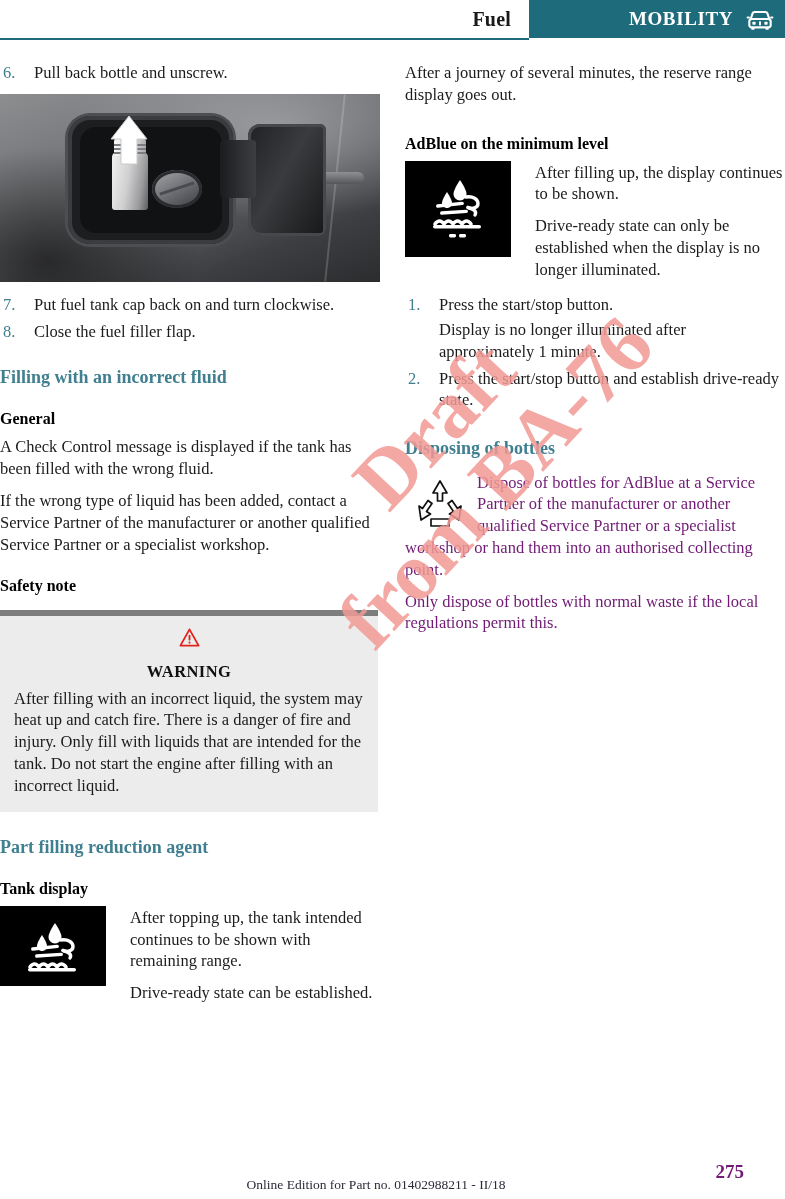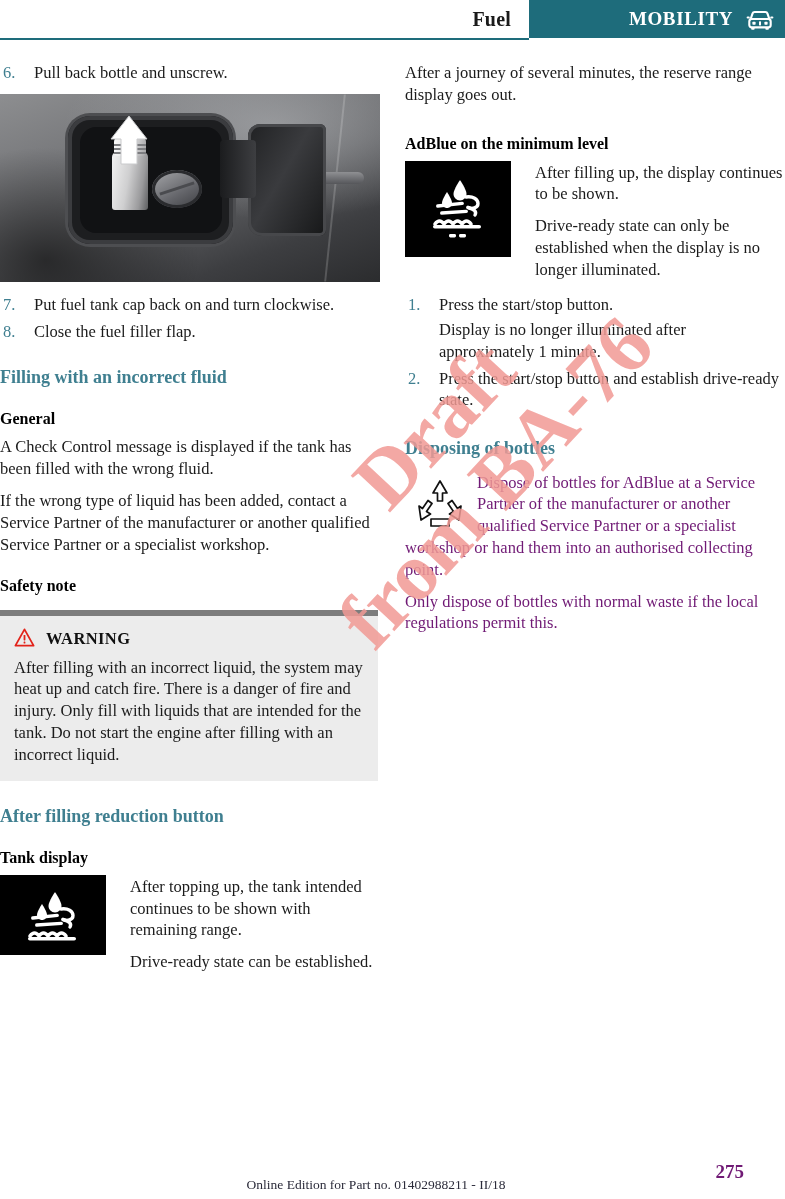--- a/index.html
+++ b/index.html
@@ -225,20 +225,21 @@
     background: #ececec;
     border-top: 6px solid #7d7d7d;
     padding: 12px 14px 16px 14px;
     margin: 14px 0 8px 0;
   }
   .warn-title-row {
     display: flex;
     align-items: center;
     gap: 11px;
     margin-bottom: 6px;
+    flex-direction: column;
   }
   .warn-title {
     font-size: 16.5px;
     font-weight: bold;
     letter-spacing: 0.4px;
     color: #111;
   }
   .warn-body {
     font-size: 16.5px;
     line-height: 1.32;
@@ -415,21 +416,21 @@
             <path d="M10.5 1.4 L19.6 17.6 L1.4 17.6 Z" fill="none" stroke="#e2231a" stroke-width="1.8" stroke-linejoin="round"></path>
             <rect x="9.6" y="7" width="1.8" height="5.4" rx="0.6" fill="#e2231a"></rect>
             <rect x="9.6" y="13.6" width="1.8" height="1.9" rx="0.6" fill="#e2231a"></rect>
           </svg>
         </span>
         <span class="warn-title">WARNING</span>
       </div>
       <div class="warn-body">After filling with an incorrect liquid, the system may heat up and catch fire. There is a danger of fire and injury. Only fill with liquids that are intended for the tank. Do not start the engine after filling with an incorrect liquid.</div>
     </div>
 
-    <h1 class="h1">After filling reduction button</h1>
+    <h1 class="h1">Part filling reduction agent</h1>
 
     <h2 class="h2">Tank display</h2>
 
     <div class="iconblock">
       <div class="disp-icon">
         <svg width="76" height="60" viewBox="0 0 76 60">
           <path d="M40 7 C40 7 33.5 16.5 33.5 21 C33.5 24.6 36.4 27.4 40 27.4 C43.6 27.4 46.5 24.6 46.5 21 C46.5 16.5 40 7 40 7 Z" fill="#fff"></path>
           <path d="M27 19 C27 19 22 26.5 22 30 C22 32.8 24.3 35 27 35 C29.8 35 32 32.8 32 30 C32 26.5 27 19 27 19 Z" fill="#fff"></path>
           <path d="M46 24 C53 23 58 26 58 30.5 C58 35 52 36.5 48 34.5" fill="none" stroke="#fff" stroke-width="3.4" stroke-linecap="round"></path>
           <path d="M48 34.5 C54 36 57 38.5 55 42" fill="none" stroke="#fff" stroke-width="3.4" stroke-linecap="round"></path>

